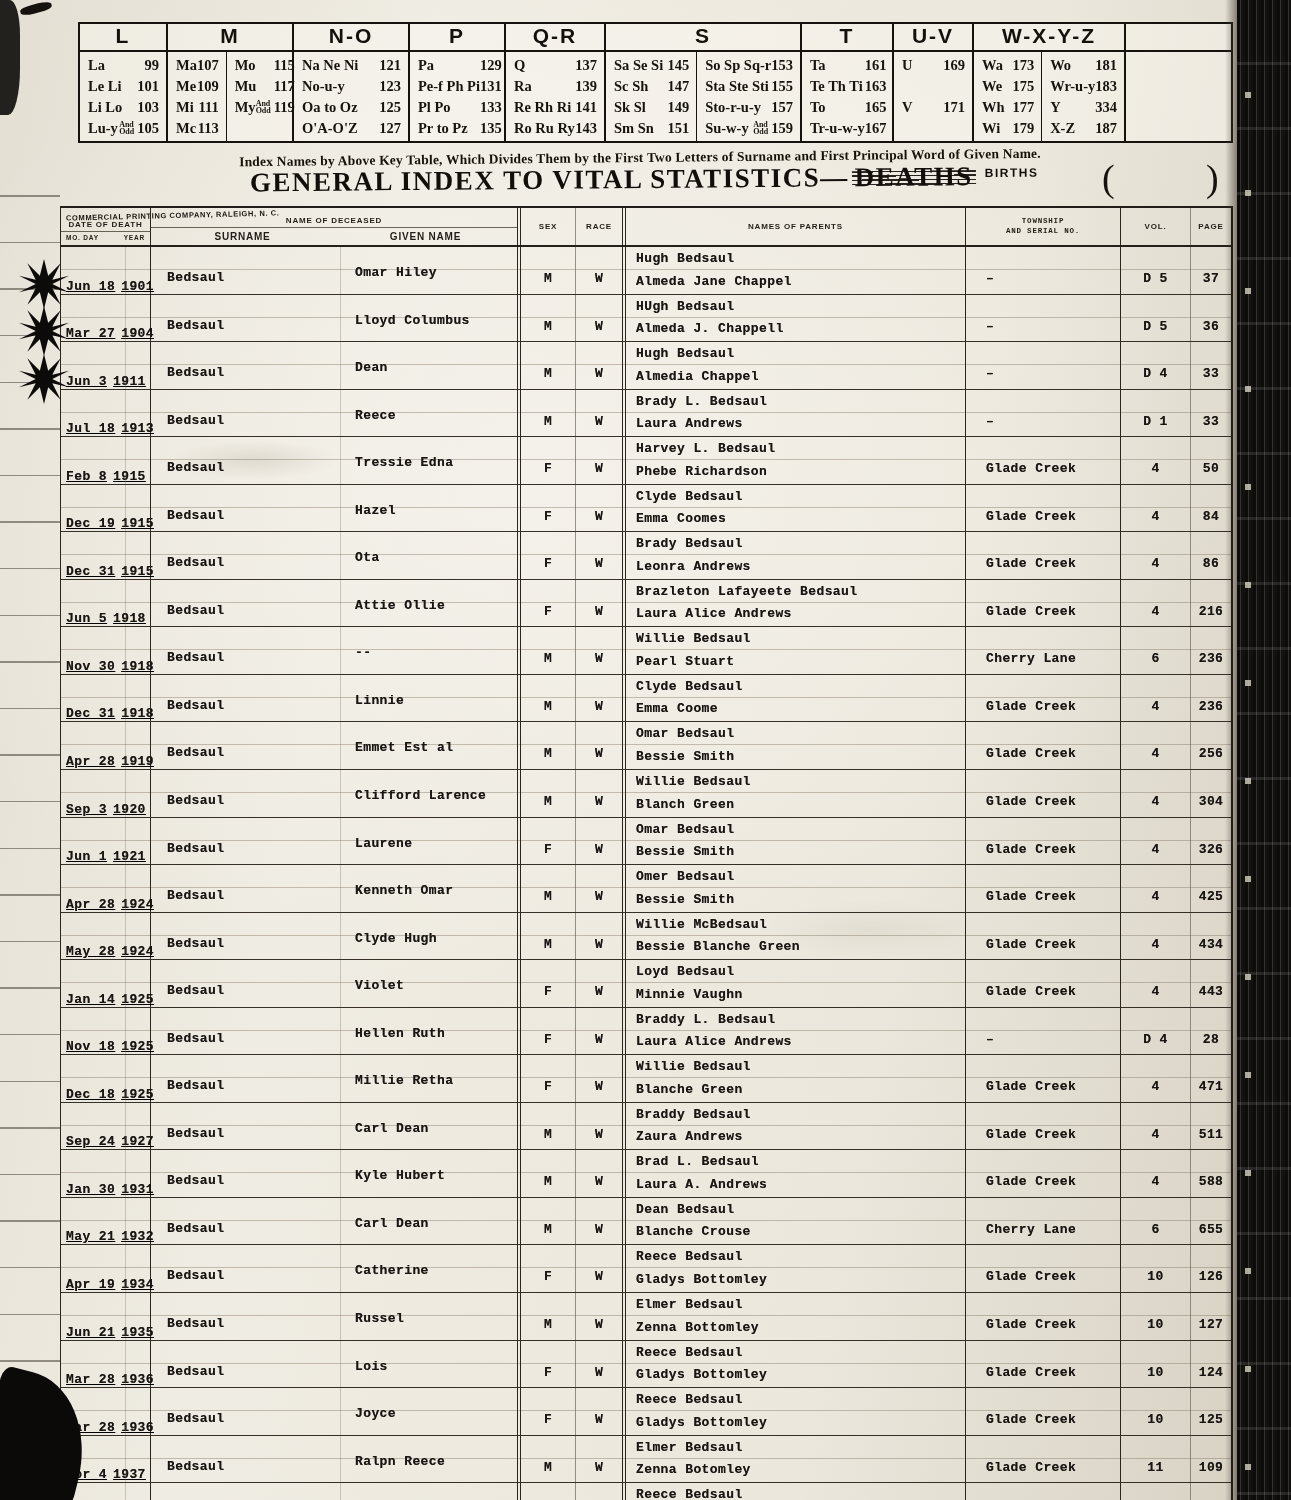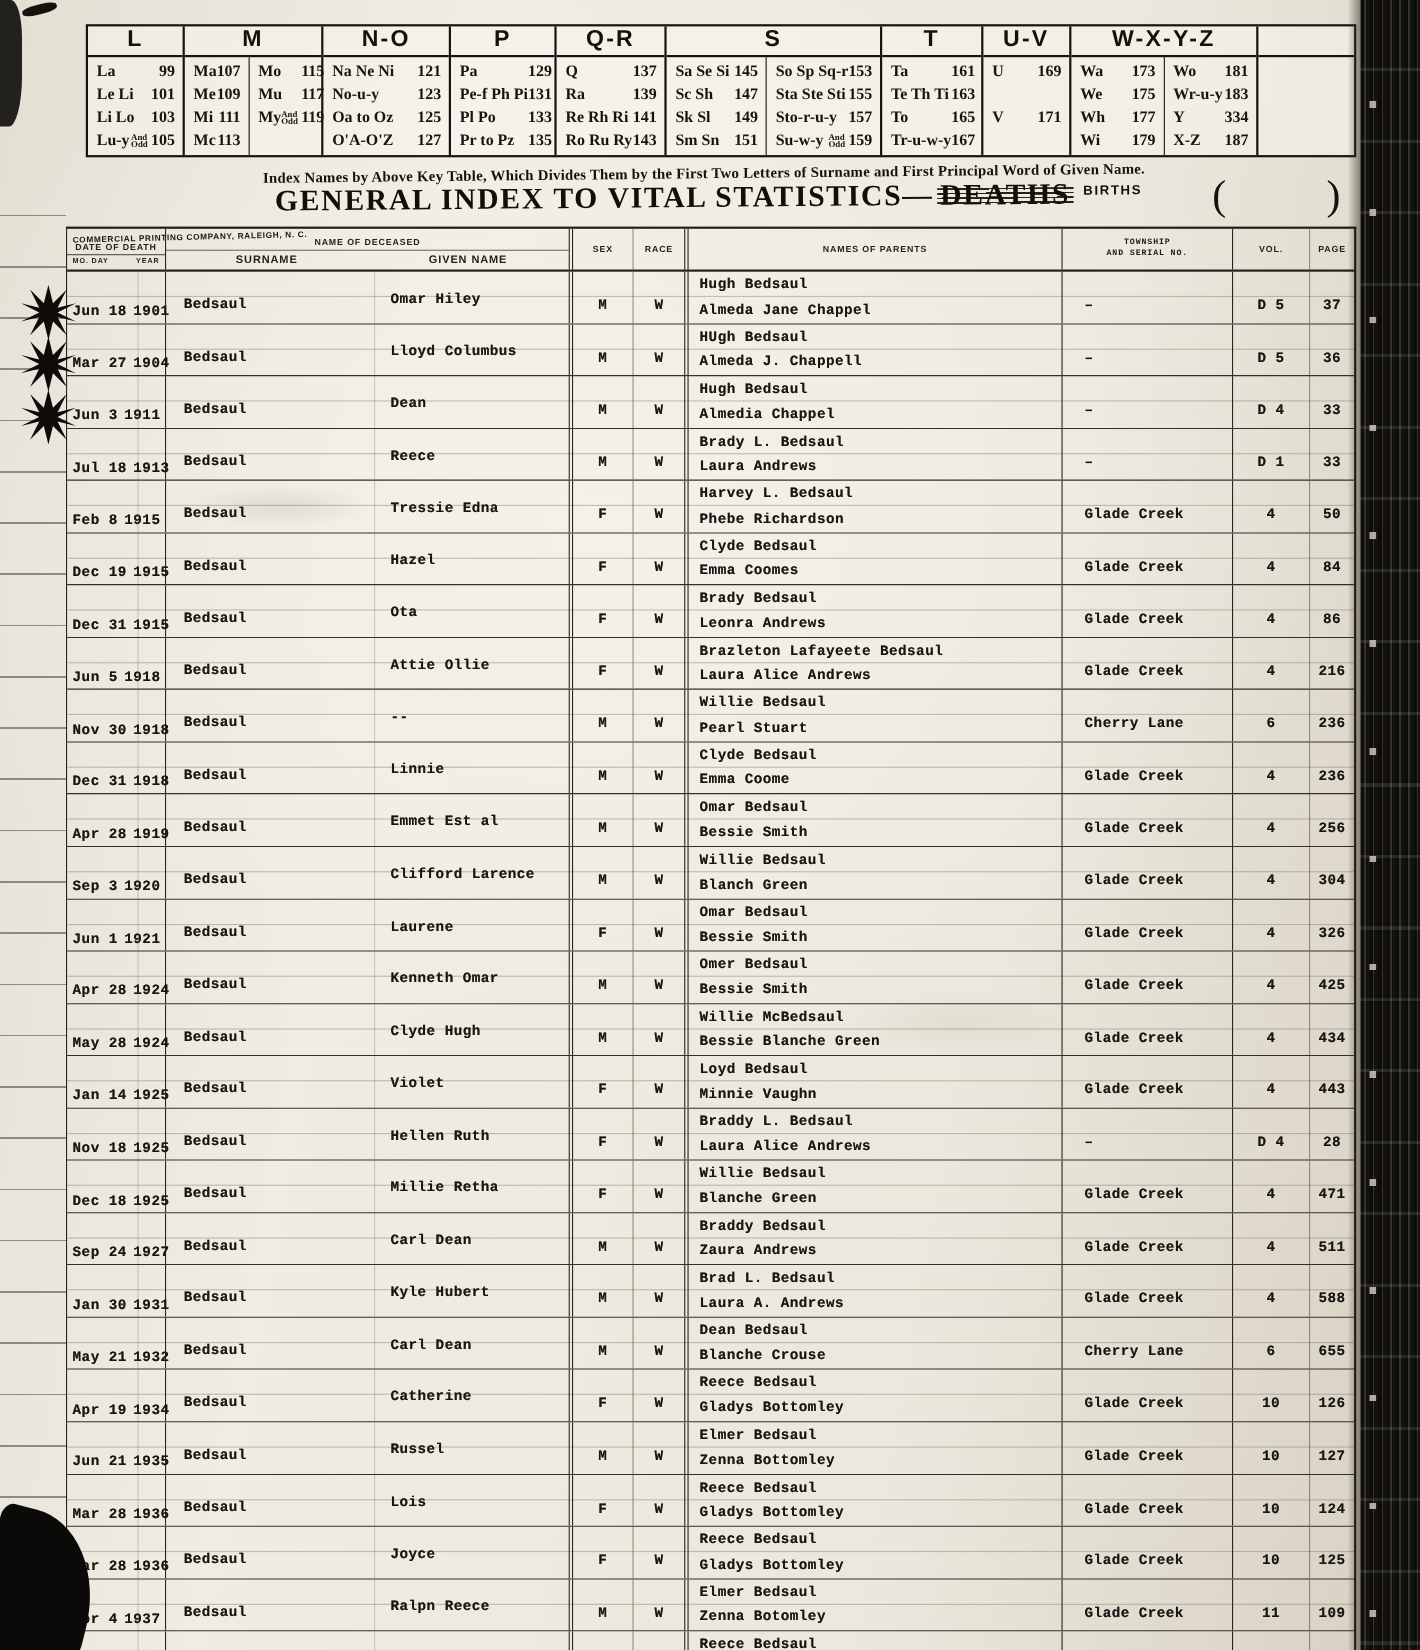--- a/index.html
+++ b/index.html
@@ -39,21 +39,21 @@
 
   
   .key-table{position:absolute;left:78px;top:22px;width:1155px;z-index:2;display:flex;
     border:2.5px solid #16130f;background:rgba(250,248,242,.45);box-sizing:border-box;}
   .kgroup{display:flex;flex-direction:column;box-sizing:border-box;flex:0 0 auto;}
   .kgroup + .kgroup{border-left:2px solid #16130f;}
   .kgroup:nth-child(1){width:86px}.kgroup:nth-child(2){width:126px}
   .kgroup:nth-child(3){width:116px}.kgroup:nth-child(4){width:96px}
   .kgroup:nth-child(5){width:100px}.kgroup:nth-child(6){width:196px}
   .kgroup:nth-child(7){width:92px}.kgroup:nth-child(8){width:80px}
-  .kgroup:nth-child(9){width:170px}.kgroup:nth-child(10){flex:1 1 auto}
+  .kgroup:nth-child(9){width:152px}.kgroup:nth-child(10){flex:1 1 auto}
   .khead{height:26px;border-bottom:2.2px solid #16130f;font:700 21px "Liberation Sans",sans-serif;
     text-align:center;letter-spacing:2px;color:#14110d;}
   .kcols{display:flex;flex:1;}
   .kcol{flex:1;padding:3px 0 2px;}
   .kcol + .kcol{border-left:1.6px solid #16130f;}
   .kentry{height:21px;display:flex;justify-content:space-between;align-items:center;
     padding:0 7px 0 8px;font:700 14.5px "Liberation Serif",serif;color:#17130e;white-space:nowrap;}
   .kright{display:flex;align-items:center;gap:3px;}
   .kstack{display:inline-flex;flex-direction:column;line-height:6.5px;font-size:8px;font-weight:700;}
   .kstack i{font-style:normal;}
@@ -96,21 +96,21 @@
   .h-mid{display:flex;align-items:center;justify-content:center;}
   .h-town{display:flex;flex-direction:column;align-items:center;justify-content:center;
     font-size:7.5px;line-height:9.5px;font-family:Liberation Mono, monospace;}
 
   .rec{height:46.55px;border-bottom:1.6px solid rgba(42,37,30,.95);position:relative;}
   .rec::before{content:"";position:absolute;left:0;right:0;top:22px;height:1px;
     background:rgba(122,110,90,.40);}
   .cell{box-sizing:border-box;position:relative;z-index:1;}
   .tw{font-family:"Liberation Mono","DejaVu Sans Mono",monospace;font-weight:700;font-size:13px;
     color:#181512;letter-spacing:.4px;white-space:nowrap;text-shadow:0 0 .5px rgba(25,20,15,.6);}
-  .c-date{padding:25px 0 0 5px;display:flex;gap:6px;align-items:center;}
+  .c-date{padding:25px 0 0 5px;display:flex;gap:6px;align-items:flex-end;text-decoration:underline;}
   .c-date::after{content:"";position:absolute;left:64px;top:0;bottom:0;width:1px;background:rgba(100,88,70,.28);}
   .c-surname{padding:20px 0 0 16px;}
   .c-surname::after{content:"";position:absolute;right:0;top:0;bottom:0;width:1px;background:rgba(100,88,70,.28);}
   .c-given{padding:15px 0 0 14px;}
   .c-sex,.c-race{padding-top:21px;text-align:center;}
   .c-parents{padding:4px 0 5px 10px;display:flex;flex-direction:column;justify-content:space-between;}
   .c-town{padding:21px 0 0 20px;}
   .c-vol,.c-page{padding:21px 0 0 0;text-align:center;}
   .star{display:none;position:absolute;left:-42px;bottom:-15px;width:50px;height:50px;z-index:6;}
   .star svg{width:100%;height:100%;fill:#0c0b09;}

